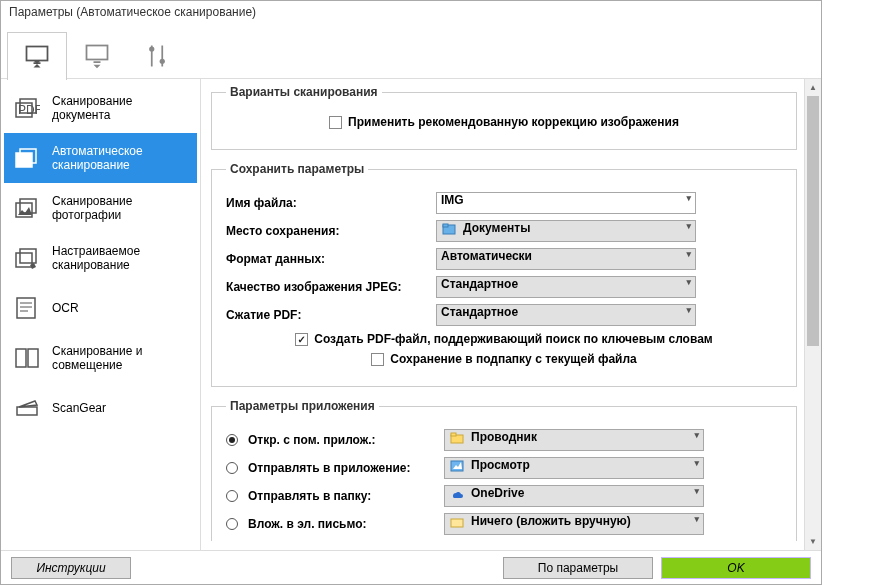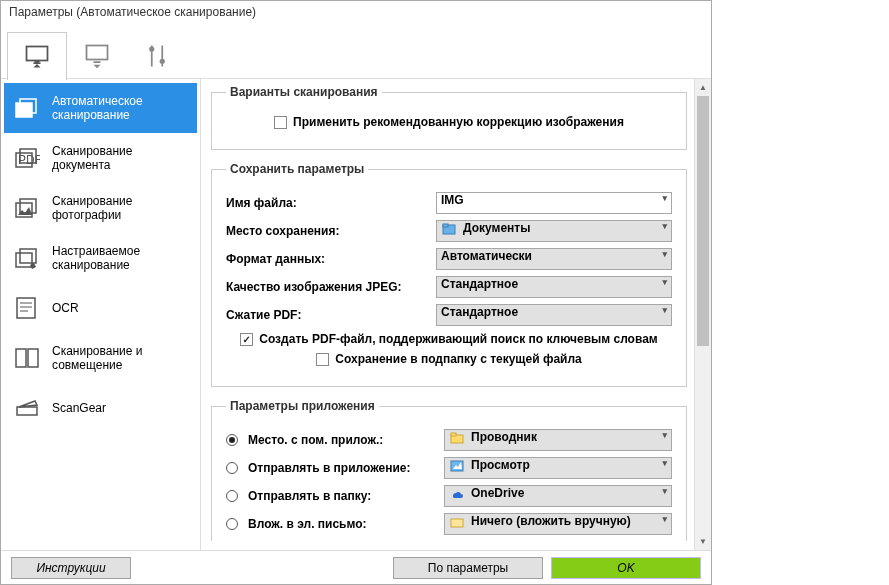--- a/index.html
+++ b/index.html
@@ -1,17 +1,17 @@
 <!DOCTYPE html>
 <html><head>
 <meta charset="utf-8">
 <style>
   * { box-sizing: border-box; font-family: "Segoe UI", Tahoma, sans-serif; font-size: 12px; }
   body { margin: 0; background: #fff; }
-  .window { width: 712px; height: 585px; background: #fff; border: 1px solid #aaa; display: flex; flex-direction: column; position: relative; }
+  .window { width: 822px; height: 585px; background: #fff; border: 1px solid #aaa; display: flex; flex-direction: column; position: relative; }
   .titlebar { height: 24px; padding: 4px 8px; color: #333; }
   .toolbar { height: 54px; border-bottom: 1px solid #ddd; padding: 6px 6px 0 6px; display: flex; gap: 0; }
   .toolbar-tab { width: 60px; height: 48px; display: flex; align-items: center; justify-content: center; border: 1px solid transparent; border-bottom: none; cursor: pointer; }
   .toolbar-tab.active { border-color: #ccc; background: #fff; position: relative; top: 1px; }
   .toolbar-tab svg { width: 28px; height: 28px; }
   .body { flex: 1; display: flex; min-height: 0; }
   .sidebar { width: 200px; border-right: 1px solid #ddd; padding: 4px 3px; overflow-y: auto; }
   .sidebar-item { display: flex; align-items: center; gap: 10px; padding: 10px 8px; cursor: pointer; min-height: 46px; }
   .sidebar-item.selected { background: #2b90e5; color: #fff; }
   .sidebar-item .icon { width: 30px; height: 30px; display: flex; align-items: center; justify-content: center; flex-shrink: 0; }
@@ -66,38 +66,38 @@
           <line x1="10" y1="4" x2="10" y2="28" stroke="#888" stroke-width="2"></line>
           <circle cx="10" cy="8" r="3" fill="#888"></circle>
           <line x1="22" y1="4" x2="22" y2="28" stroke="#888" stroke-width="2"></line>
           <circle cx="22" cy="22" r="3" fill="#888"></circle>
         </svg>
     </div>
   </div>
 
   <div class="body">
     <div class="sidebar">
-      <div class="sidebar-item selected">
-        <span class="icon">
-            <svg width="26" height="26" viewBox="0 0 26 26">
-              <rect x="2" y="8" width="16" height="14" fill="#fff" stroke="#fff" stroke-width="1.5"></rect>
-              <rect x="6" y="4" width="16" height="14" fill="none" stroke="#fff" stroke-width="1.5"></rect>
-            </svg>
-          </span>
-        <span class="label">Автоматическое сканирование</span>
-      </div>
       <div class="sidebar-item">
         <span class="icon">
             <svg width="26" height="26" viewBox="0 0 26 26">
               <rect x="2" y="8" width="16" height="14" fill="none" stroke="#555" stroke-width="1.5"></rect>
               <rect x="6" y="4" width="16" height="14" fill="none" stroke="#555" stroke-width="1.5"></rect>
               <text x="4" y="19" font-size="6" fill="#555">PDF</text>
             </svg>
           </span>
         <span class="label">Сканирование документа</span>
+      </div>
+      <div class="sidebar-item selected">
+        <span class="icon">
+            <svg width="26" height="26" viewBox="0 0 26 26">
+              <rect x="2" y="8" width="16" height="14" fill="#fff" stroke="#fff" stroke-width="1.5"></rect>
+              <rect x="6" y="4" width="16" height="14" fill="none" stroke="#fff" stroke-width="1.5"></rect>
+            </svg>
+          </span>
+        <span class="label">Автоматическое сканирование</span>
       </div>
       <div class="sidebar-item">
         <span class="icon">
             <svg width="26" height="26" viewBox="0 0 26 26">
               <rect x="2" y="8" width="16" height="14" fill="none" stroke="#555" stroke-width="1.5"></rect>
               <rect x="6" y="4" width="16" height="14" fill="none" stroke="#555" stroke-width="1.5"></rect>
               <path d="M4 20 l4 -5 l3 3 l4 -6 l3 8 z" fill="#555"></path>
             </svg>
           </span>
         <span class="label">Сканирование фотографии</span>
@@ -212,21 +212,21 @@
         </div>
       </fieldset>
 
       <fieldset style="border-bottom:none; margin-bottom:0; padding-bottom:0;">
         <legend>Параметры приложения</legend>
 
         <div class="row">
           <span class="radio">
               <span class="dot"></span>
             </span>
-          <span class="row-label" style="width:186px">Место. с пом. прилож.:</span>
+          <span class="row-label" style="width:186px">Откр. с пом. прилож.:</span>
           <div class="combo">
             <span class="ci">
                 <svg width="14" height="14" viewBox="0 0 14 14">
                   <rect x="1" y="4" width="12" height="8" fill="#ffd96a" stroke="#caa93a"></rect>
                   <rect x="1" y="2" width="5" height="3" fill="#ffd96a" stroke="#caa93a"></rect>
                 </svg>
               </span>
             <span>Проводник</span>
             <span class="arrow">▾</span>
           </div>

